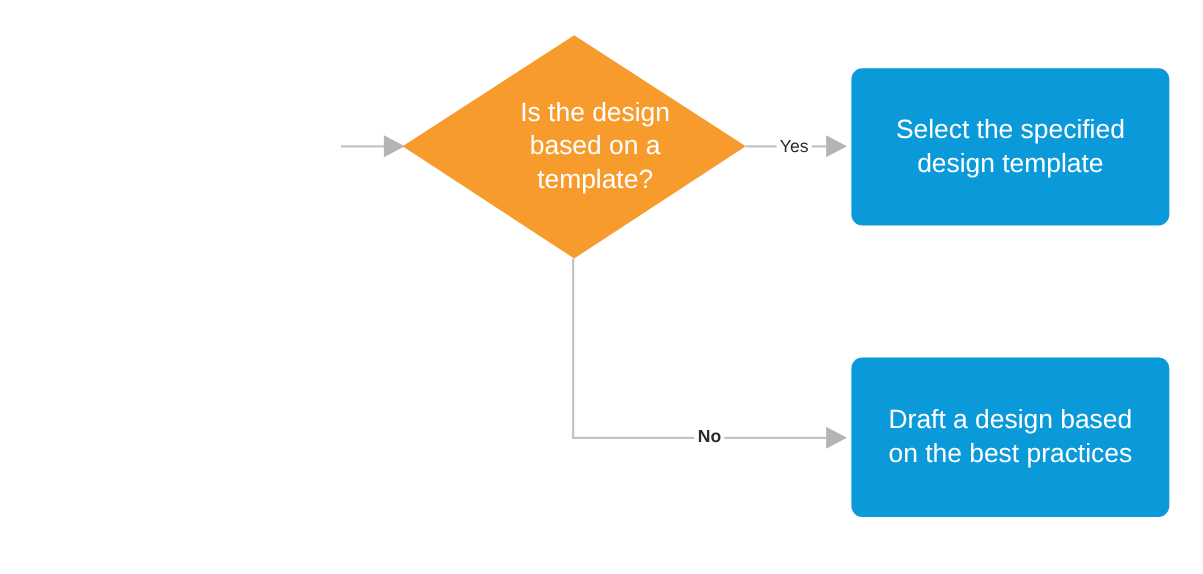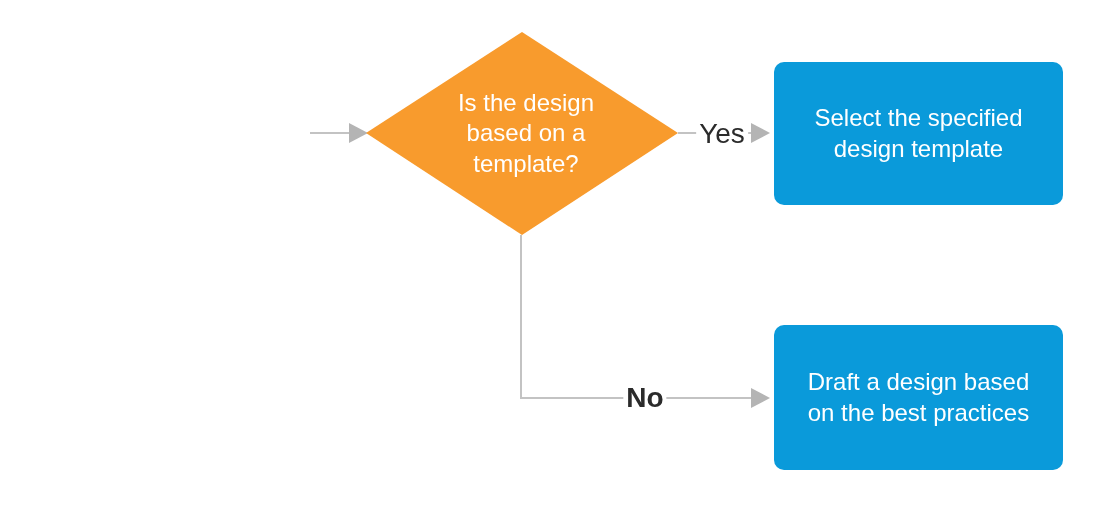--- a/index.html
+++ b/index.html
@@ -45,36 +45,36 @@
     line-height: 1.27;
   }
   .start {
     left: 22px; top: 60px;
     width: 289px; height: 143px;
     background: var(--navy, #0e395d);
     border-radius: 72px;
   }
   .start .node-label { line-height: 1.45; }
   .decision {
-    left: 370px; top: 32px;
+    left: 385px; top: 32px;
     width: 312px; height: 203px;
   }
   .box {
     width: 289px;
     background: var(--blue, #0a9ada);
     border-radius: 10px;
   }
   .yes-box { left: 774px; top: 62px; height: 143px; }
   .no-box  { left: 774px; top: 325px; height: 145px; }
   .edge-label {
     position: absolute;
     transform: translate(-50%, -50%);
     background: #ffffff;
     color: var(--label_text, #2b2b2b);
-    font-size: 28px;
+    font-size: 16px;
     line-height: 1.1;
     padding: 0 3px;
   }
   .edge-label.yes { left: 722px; top: 134px; }
   .edge-label.no  { left: 645px; top: 398px; font-weight: bold; }
 </style>
 </head>
 <body>
 
 <div class="canvas">

